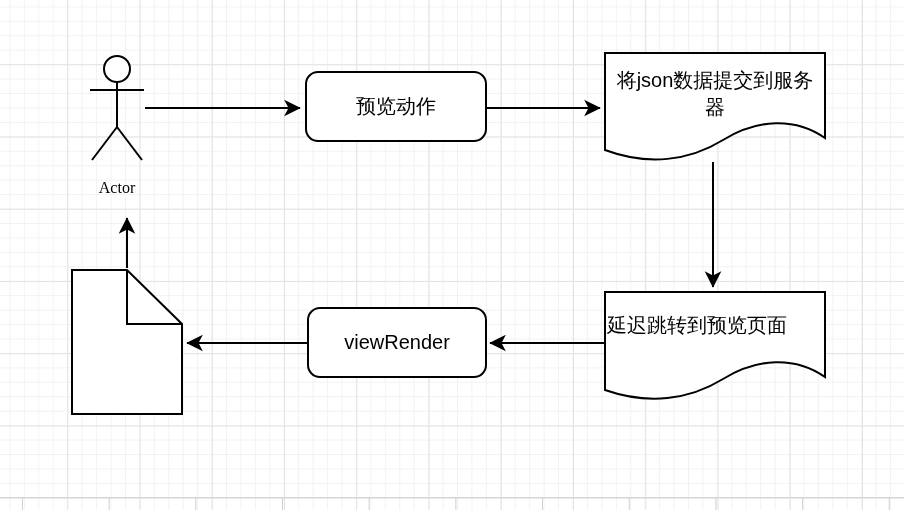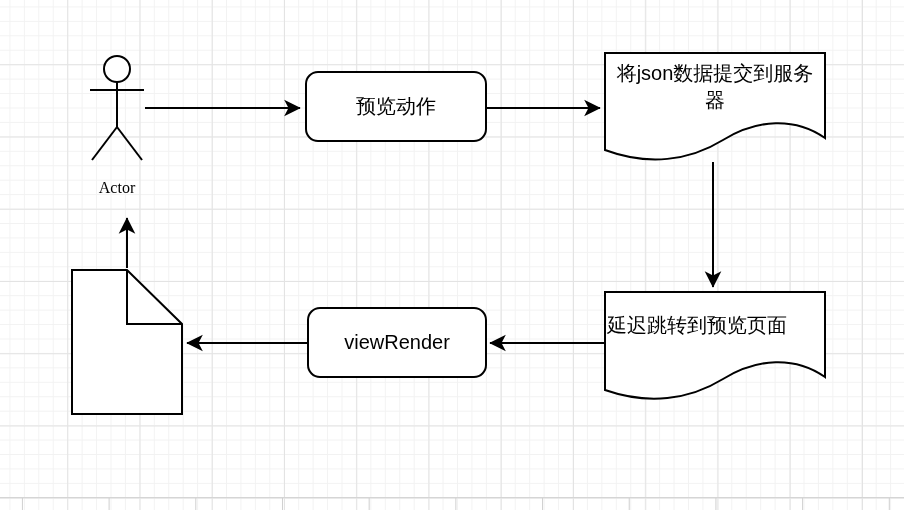--- a/index.html
+++ b/index.html
@@ -109,21 +109,21 @@
       <line x1="604" y1="343" x2="490" y2="343" marker-end="url(#arrow)"></line>
       <line x1="307" y1="343" x2="187" y2="343" marker-end="url(#arrow)"></line>
       <line x1="127" y1="268" x2="127" y2="218" marker-end="url(#arrow)"></line>
     </g>
   </svg>
 
   <div class="label label-actor" style="left:77px; top:178px; width:80px;font-family:Liberation Serif, serif;">Actor</div>
 
   <div class="label label-box" style="left:306px; top:72px; width:180px; height:69px;">预览动作</div>
 
-  <div class="label label-doc1" style="left:609px; top:60px; width:212px;">将json数据提交到服务器</div>
+  <div class="label label-doc1" style="left:609px; top:67px; width:212px;">将json数据提交到服务器</div>
 
   <div class="label label-doc2" style="left:605px; top:312px; width:184px;">延迟跳转到预览页面</div>
 
   <div class="label label-box" style="left:308px; top:308px; width:178px; height:69px;text-align:center;">viewRender</div>
 
 
   <div class="page-edge"></div>
 </div>
 
 </body></html>

